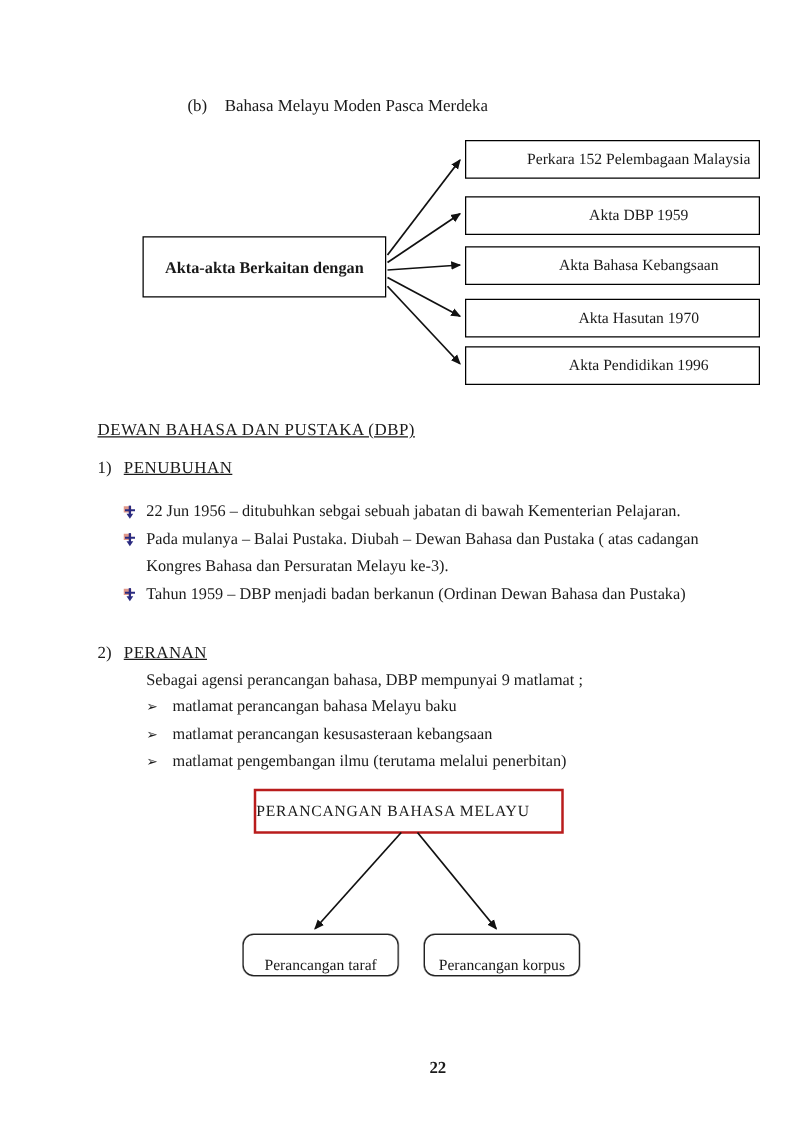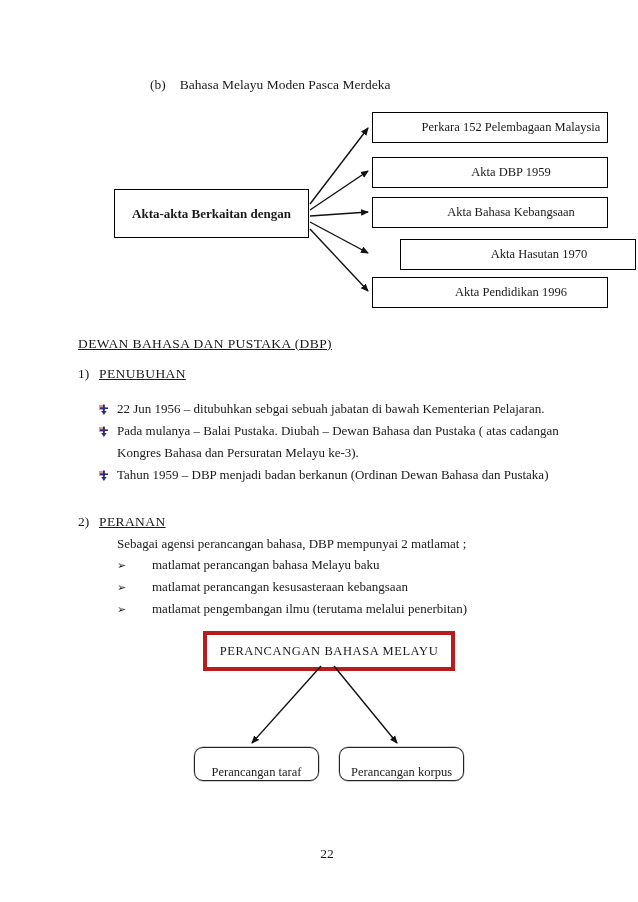--- a/index.html
+++ b/index.html
@@ -24,21 +24,21 @@
   }
   .tgt-box{
     left:372px;width:192px;height:29px;
     border:1px solid #000;
     display:flex;align-items:center;justify-content:center;
     font-size:12.5px;text-align:center;white-space:nowrap;padding-left:42px;
   }
   .tgt-0{top:112px;}
   .tgt-1{top:157px;}
   .tgt-2{top:197px;}
-  .tgt-3{top:239px;margin-left:28px;}
+  .tgt-3{top:239px;}
   .tgt-4{top:277px;}
   
   .heading{left:78px;top:336px;font-size:13.5px;letter-spacing:.4px;text-decoration:underline;white-space:nowrap;}
   .num-label{font-size:13.5px;white-space:nowrap;}
   .item-title{font-size:13.5px;letter-spacing:.4px;text-decoration:underline;white-space:nowrap;}
   .n1{left:78px;top:366px;}
   .t1{left:99px;top:366px;}
   .n2{left:78px;top:514px;}
   .t2{left:99px;top:514px;}
   .body-line{font-size:13px;white-space:nowrap;}
@@ -48,39 +48,39 @@
   .bi-3{top:470px;}
   .bl-1{left:117px;top:401px;}
   .bl-2a{left:117px;top:423px;}
   .bl-2b{left:117px;top:445px;}
   .bl-3{left:117px;top:467px;}
   .intro-line{left:117px;top:536px;}
   .arrow-bullet{font-family:"DejaVu Sans",sans-serif;font-size:11px;width:14px;display:inline-block;}
   .m-0{left:117px;top:557px;}
   .m-1{left:117px;top:579px;}
   .m-2{left:117px;top:601px;}
-  .matlamat-row .txt{margin-left:21px;}
+  .matlamat-row .txt{margin-left:7px;}
   
   .root-box{
     left:203px;top:631px;width:244px;height:32px;
-    border:4px solid #b91c1c;
-    display:flex;align-items:center;justify-content:center;
+    border:2px solid #b91c1c;
+    display:flex;align-items:center;justify-content:flex-start;
     font-size:12.5px;letter-spacing:.6px;white-space:nowrap;
   }
   .child-box{
     top:747px;width:123px;height:32px;
     border:1.4px solid #222;border-radius:9px;
     display:flex;align-items:flex-end;justify-content:center;
     font-size:12.5px;white-space:nowrap;
     box-shadow:0 0 0 .4px #999;
   }
   .child-0{left:194px;}
   .child-1{left:339px;}
   
-  .page-num{left:297px;top:846px;width:60px;text-align:center;font-size:13.5px;}
+  .page-num{left:297px;top:846px;width:60px;text-align:right;font-size:13.5px;font-weight:bold;}
   
   .overlay{left:0;top:0;width:638px;height:902px;pointer-events:none;}
 </style>
 </head>
 <body>
 
 <div class="abs doc-title">
   <span class="sec-label">(b)</span><span>Bahasa Melayu Moden Pasca Merdeka</span>
 </div>
 
@@ -128,21 +128,21 @@
   <polygon points="3.2,7 8.6,7 5.9,11" fill="#2b2b80"></polygon>
 </svg>
 
 <div class="abs body-line bl-1">22 Jun 1956 – ditubuhkan sebgai sebuah jabatan di bawah Kementerian Pelajaran.</div>
 <div class="abs body-line bl-2a">Pada mulanya – Balai Pustaka. Diubah – Dewan Bahasa dan Pustaka ( atas cadangan</div>
 <div class="abs body-line bl-2b">Kongres Bahasa dan Persuratan Melayu ke-3).</div>
 <div class="abs body-line bl-3">Tahun 1959 – DBP menjadi badan berkanun (Ordinan Dewan Bahasa dan Pustaka)</div>
 
 <div class="abs num-label n2">2)</div>
 <div class="abs item-title t2">PERANAN</div>
-<div class="abs body-line intro-line">Sebagai agensi perancangan bahasa, DBP mempunyai 2 matlamat ;</div>
+<div class="abs body-line intro-line">Sebagai agensi perancangan bahasa, DBP mempunyai 9 matlamat ;</div>
 
 <div class="abs body-line matlamat-row m-0">
   <span class="arrow-bullet">➢</span><span class="txt">matlamat perancangan bahasa Melayu baku</span>
 </div>
 <div class="abs body-line matlamat-row m-1">
   <span class="arrow-bullet">➢</span><span class="txt">matlamat perancangan kesusasteraan kebangsaan</span>
 </div>
 <div class="abs body-line matlamat-row m-2">
   <span class="arrow-bullet">➢</span><span class="txt">matlamat pengembangan ilmu (terutama melalui penerbitan)</span>
 </div>

